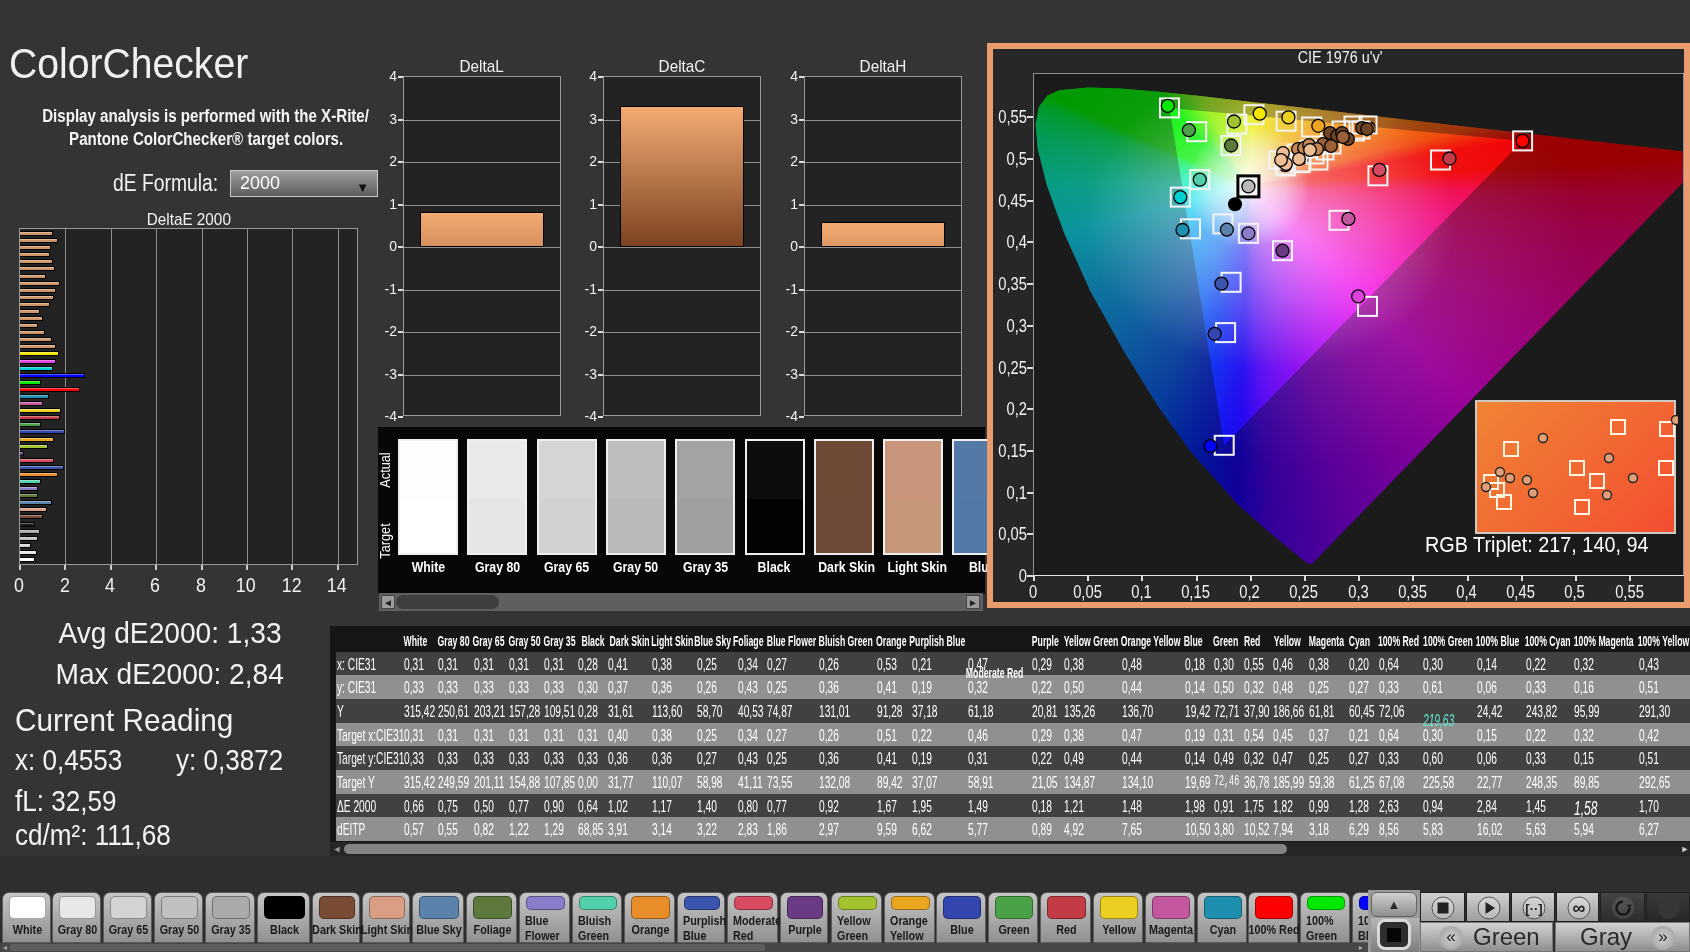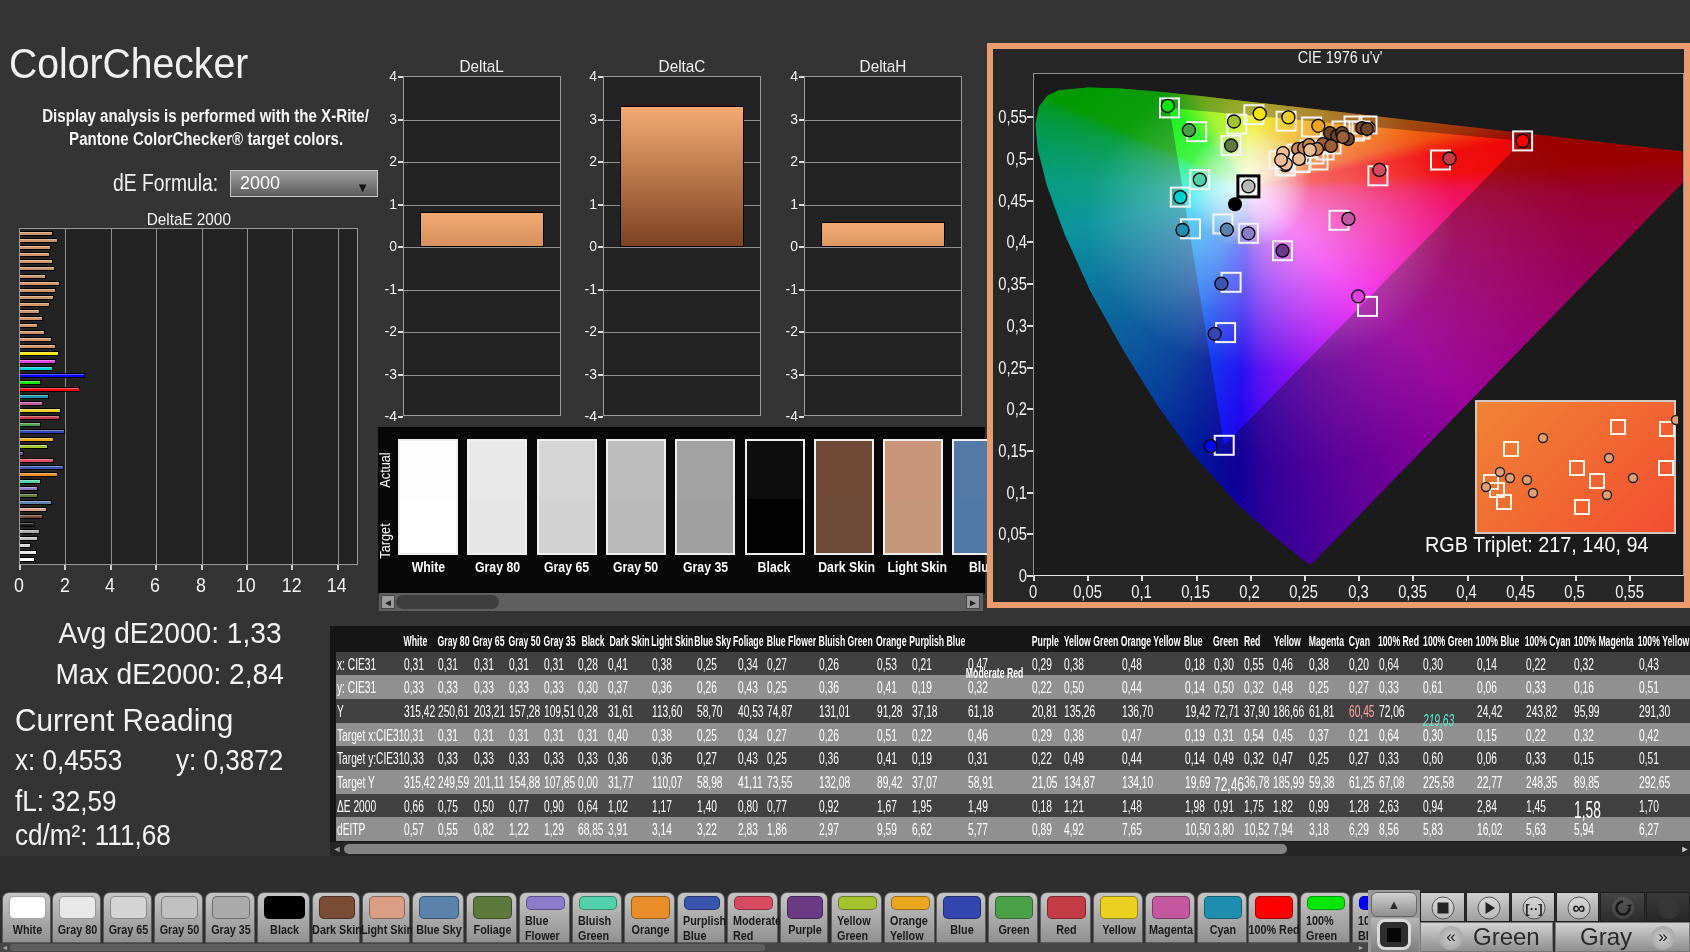--- a/index.html
+++ b/index.html
@@ -603,21 +603,21 @@
 <div class="abs" style="left:1185px;top:725.6px;font-size:17px;color:#fff;"><span class="cx" style="display:inline-block">0,19</span></div>
 <div class="abs" style="left:1185px;top:749.3px;font-size:17px;color:#fff;"><span class="cx" style="display:inline-block">0,14</span></div>
 <div class="abs" style="left:1185px;top:773.0px;font-size:17px;color:#fff;"><span class="cx" style="display:inline-block">19,69</span></div>
 <div class="abs" style="left:1185px;top:796.7px;font-size:17px;color:#fff;"><span class="cx" style="display:inline-block">1,98</span></div>
 <div class="abs" style="left:1185px;top:820.4px;font-size:17px;color:#fff;"><span class="cx" style="display:inline-block">10,50</span></div>
 <div class="abs" style="left:1214px;top:654.5px;font-size:17px;color:#fff;"><span class="cx" style="display:inline-block">0,30</span></div>
 <div class="abs" style="left:1214px;top:678.2px;font-size:17px;color:#fff;"><span class="cx" style="display:inline-block">0,50</span></div>
 <div class="abs" style="left:1214px;top:701.9px;font-size:17px;color:#fff;"><span class="cx" style="display:inline-block">72,71</span></div>
 <div class="abs" style="left:1214px;top:725.6px;font-size:17px;color:#fff;"><span class="cx" style="display:inline-block">0,31</span></div>
 <div class="abs" style="left:1214px;top:749.3px;font-size:17px;color:#fff;"><span class="cx" style="display:inline-block">0,49</span></div>
-<div class="abs" style="left:1214px;top:773.0px;font-size:20px;color:#fff;"><span class="cx" style="display:inline-block">72,46</span></div>
+<div class="abs" style="left:1214px;top:773.0px;font-size:14px;color:#fff;font-family:Liberation Mono, monospace;"><span class="cx" style="display:inline-block">72,46</span></div>
 <div class="abs" style="left:1214px;top:796.7px;font-size:17px;color:#fff;"><span class="cx" style="display:inline-block">0,91</span></div>
 <div class="abs" style="left:1214px;top:820.4px;font-size:17px;color:#fff;"><span class="cx" style="display:inline-block">3,80</span></div>
 <div class="abs" style="left:1244px;top:654.5px;font-size:17px;color:#fff;"><span class="cx" style="display:inline-block">0,55</span></div>
 <div class="abs" style="left:1244px;top:678.2px;font-size:17px;color:#fff;"><span class="cx" style="display:inline-block">0,32</span></div>
 <div class="abs" style="left:1244px;top:701.9px;font-size:17px;color:#fff;"><span class="cx" style="display:inline-block">37,90</span></div>
 <div class="abs" style="left:1244px;top:725.6px;font-size:17px;color:#fff;"><span class="cx" style="display:inline-block">0,54</span></div>
 <div class="abs" style="left:1244px;top:749.3px;font-size:17px;color:#fff;"><span class="cx" style="display:inline-block">0,32</span></div>
 <div class="abs" style="left:1244px;top:773.0px;font-size:17px;color:#fff;"><span class="cx" style="display:inline-block">36,78</span></div>
 <div class="abs" style="left:1244px;top:796.7px;font-size:17px;color:#fff;"><span class="cx" style="display:inline-block">1,75</span></div>
 <div class="abs" style="left:1244px;top:820.4px;font-size:17px;color:#fff;"><span class="cx" style="display:inline-block">10,52</span></div>
@@ -632,21 +632,21 @@
 <div class="abs" style="left:1309px;top:654.5px;font-size:17px;color:#fff;"><span class="cx" style="display:inline-block">0,38</span></div>
 <div class="abs" style="left:1309px;top:678.2px;font-size:17px;color:#fff;"><span class="cx" style="display:inline-block">0,25</span></div>
 <div class="abs" style="left:1309px;top:701.9px;font-size:17px;color:#fff;"><span class="cx" style="display:inline-block">61,81</span></div>
 <div class="abs" style="left:1309px;top:725.6px;font-size:17px;color:#fff;"><span class="cx" style="display:inline-block">0,37</span></div>
 <div class="abs" style="left:1309px;top:749.3px;font-size:17px;color:#fff;"><span class="cx" style="display:inline-block">0,25</span></div>
 <div class="abs" style="left:1309px;top:773.0px;font-size:17px;color:#fff;"><span class="cx" style="display:inline-block">59,38</span></div>
 <div class="abs" style="left:1309px;top:796.7px;font-size:17px;color:#fff;text-align:right;"><span class="cx" style="display:inline-block">0,99</span></div>
 <div class="abs" style="left:1309px;top:820.4px;font-size:17px;color:#fff;"><span class="cx" style="display:inline-block">3,18</span></div>
 <div class="abs" style="left:1349px;top:654.5px;font-size:17px;color:#fff;"><span class="cx" style="display:inline-block">0,20</span></div>
 <div class="abs" style="left:1349px;top:678.2px;font-size:17px;color:#fff;"><span class="cx" style="display:inline-block">0,27</span></div>
-<div class="abs" style="left:1349px;top:701.9px;font-size:17px;color:#fca5a5;"><span class="cx" style="display:inline-block">60,45</span></div>
+<div class="abs" style="left:1349px;top:701.9px;font-size:17px;color:#ffffff;"><span class="cx" style="display:inline-block">60,45</span></div>
 <div class="abs" style="left:1349px;top:725.6px;font-size:17px;color:#fff;"><span class="cx" style="display:inline-block">0,21</span></div>
 <div class="abs" style="left:1349px;top:749.3px;font-size:17px;color:#fff;"><span class="cx" style="display:inline-block">0,27</span></div>
 <div class="abs" style="left:1349px;top:773.0px;font-size:17px;color:#fff;"><span class="cx" style="display:inline-block">61,25</span></div>
 <div class="abs" style="left:1349px;top:796.7px;font-size:17px;color:#fff;"><span class="cx" style="display:inline-block">1,28</span></div>
 <div class="abs" style="left:1349px;top:820.4px;font-size:17px;color:#fff;"><span class="cx" style="display:inline-block">6,29</span></div>
 <div class="abs" style="left:1379px;top:654.5px;font-size:17px;color:#fff;"><span class="cx" style="display:inline-block">0,64</span></div>
 <div class="abs" style="left:1379px;top:678.2px;font-size:17px;color:#fff;"><span class="cx" style="display:inline-block">0,33</span></div>
 <div class="abs" style="left:1379px;top:701.9px;font-size:17px;color:#fff;"><span class="cx" style="display:inline-block">72,06</span></div>
 <div class="abs" style="left:1379px;top:725.6px;font-size:17px;color:#fff;"><span class="cx" style="display:inline-block">0,64</span></div>
 <div class="abs" style="left:1379px;top:749.3px;font-size:17px;color:#fff;"><span class="cx" style="display:inline-block">0,33</span></div>
@@ -676,21 +676,21 @@
 <div class="abs" style="left:1526px;top:749.3px;font-size:17px;color:#fff;"><span class="cx" style="display:inline-block">0,33</span></div>
 <div class="abs" style="left:1526px;top:773.0px;font-size:17px;color:#fff;"><span class="cx" style="display:inline-block">248,35</span></div>
 <div class="abs" style="left:1526px;top:796.7px;font-size:17px;color:#fff;"><span class="cx" style="display:inline-block">1,45</span></div>
 <div class="abs" style="left:1526px;top:820.4px;font-size:17px;color:#fff;"><span class="cx" style="display:inline-block">5,63</span></div>
 <div class="abs" style="left:1574px;top:654.5px;font-size:17px;color:#fff;"><span class="cx" style="display:inline-block">0,32</span></div>
 <div class="abs" style="left:1574px;top:678.2px;font-size:17px;color:#fff;"><span class="cx" style="display:inline-block">0,16</span></div>
 <div class="abs" style="left:1574px;top:701.9px;font-size:17px;color:#fff;"><span class="cx" style="display:inline-block">95,99</span></div>
 <div class="abs" style="left:1574px;top:725.6px;font-size:17px;color:#fff;"><span class="cx" style="display:inline-block">0,32</span></div>
 <div class="abs" style="left:1574px;top:749.3px;font-size:17px;color:#fff;"><span class="cx" style="display:inline-block">0,15</span></div>
 <div class="abs" style="left:1574px;top:773.0px;font-size:17px;color:#fff;"><span class="cx" style="display:inline-block">89,85</span></div>
-<div class="abs" style="left:1574px;top:796.7px;font-size:23px;color:#fff;"><span class="cx" style="display:inline-block">1,58</span></div>
+<div class="abs" style="left:1574px;top:796.7px;font-size:20px;color:#fff;font-style:italic;"><span class="cx" style="display:inline-block">1,58</span></div>
 <div class="abs" style="left:1574px;top:820.4px;font-size:17px;color:#fff;"><span class="cx" style="display:inline-block">5,94</span></div>
 <div class="abs" style="left:1639px;top:654.5px;font-size:17px;color:#fff;"><span class="cx" style="display:inline-block">0,43</span></div>
 <div class="abs" style="left:1639px;top:678.2px;font-size:17px;color:#fff;"><span class="cx" style="display:inline-block">0,51</span></div>
 <div class="abs" style="left:1639px;top:701.9px;font-size:17px;color:#fff;"><span class="cx" style="display:inline-block">291,30</span></div>
 <div class="abs" style="left:1639px;top:725.6px;font-size:17px;color:#fff;"><span class="cx" style="display:inline-block">0,42</span></div>
 <div class="abs" style="left:1639px;top:749.3px;font-size:17px;color:#fff;"><span class="cx" style="display:inline-block">0,51</span></div>
 <div class="abs" style="left:1639px;top:773.0px;font-size:17px;color:#fff;"><span class="cx" style="display:inline-block">292,65</span></div>
 <div class="abs" style="left:1639px;top:796.7px;font-size:17px;color:#fff;"><span class="cx" style="display:inline-block">1,70</span></div>
 <div class="abs" style="left:1639px;top:820.4px;font-size:17px;color:#fff;"><span class="cx" style="display:inline-block">6,27</span></div>
 <div class="abs" style="left:330px;top:842px;width:1360px;height:14px;background:#262626;"></div>

